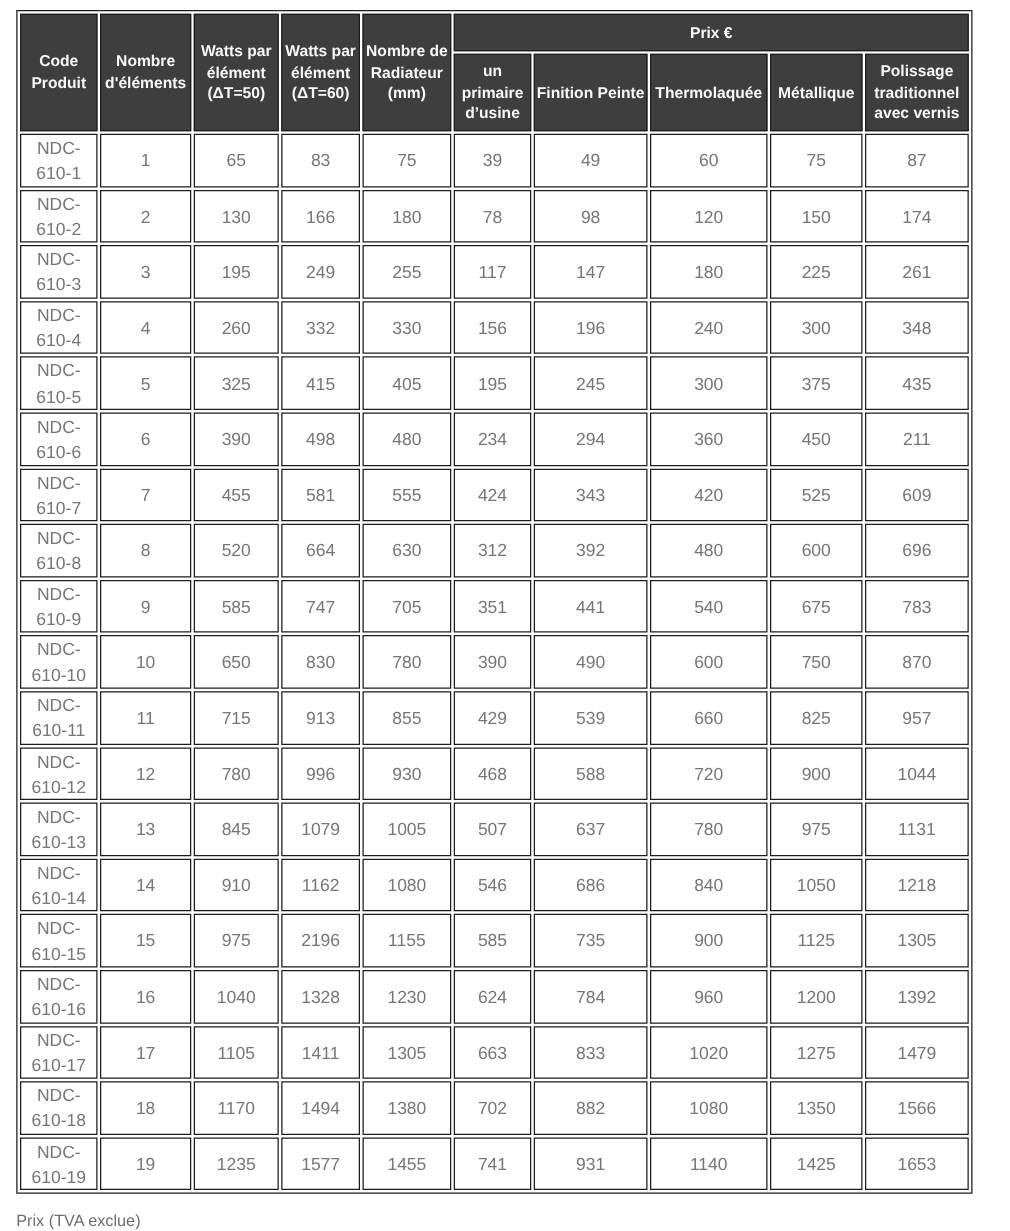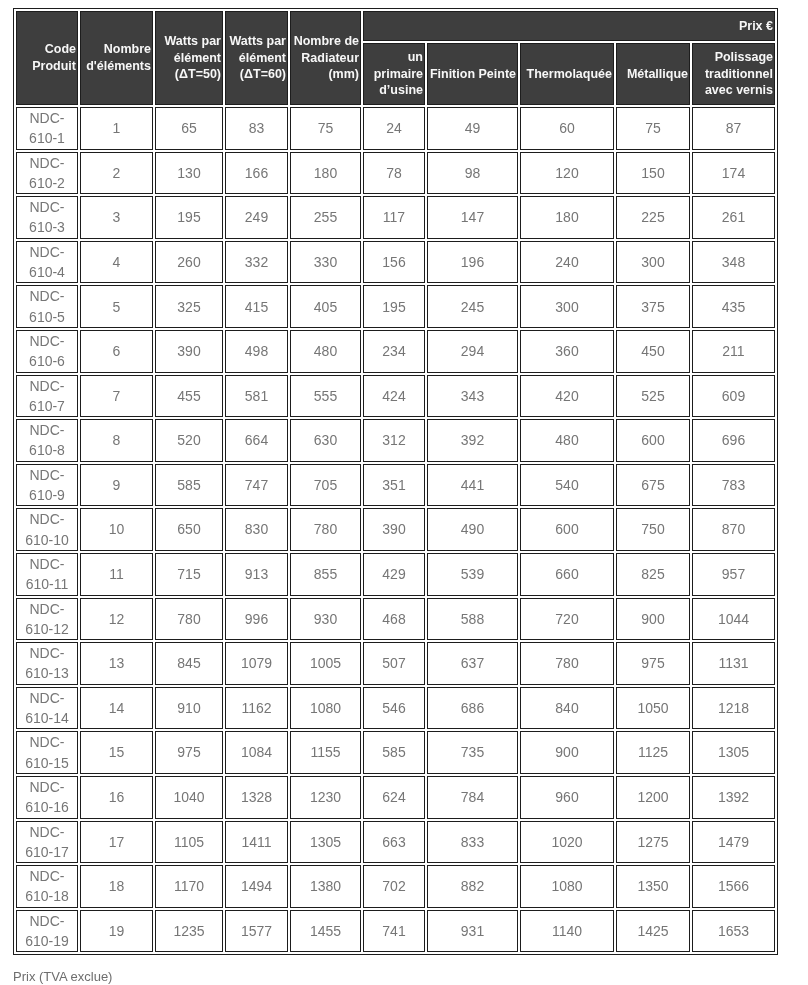--- a/index.html
+++ b/index.html
@@ -18,21 +18,21 @@
     background: #ffffff;
   }
   th {
     background: #3e3e3e;
     color: #f7f7f7;
     font-weight: bold;
     font-size: 12.5px;
     line-height: 1.35;
     border: 1px solid #1d1d1d;
     padding: 2px 1px;
-    text-align: right;
+    text-align: center;
     vertical-align: middle;
   }
   thead tr.group-row th.group-cell { height: 24px; }
   thead tr.sub-row th { height: 56px; }
   th.nowrap { white-space: nowrap; overflow: hidden; margin-left: 25px; }
   td {
     border: 1px solid #1d1d1d;
     color: #767676;
     font-size: 14px;
     line-height: 1.45;
@@ -83,21 +83,21 @@
       <th>Polissage traditionnel avec vernis</th>
     </tr>
   </thead>
   <tbody id="table-body">
       <tr>
         <td>NDC-610-1</td>
         <td>1</td>
         <td>65</td>
         <td>83</td>
         <td>75</td>
-        <td>24</td>
+        <td>39</td>
         <td>49</td>
         <td>60</td>
         <td>75</td>
         <td>87</td>
       </tr>
       <tr>
         <td>NDC-610-2</td>
         <td>2</td>
         <td>130</td>
         <td>166</td>
@@ -249,21 +249,21 @@
         <td>546</td>
         <td>686</td>
         <td>840</td>
         <td>1050</td>
         <td>1218</td>
       </tr>
       <tr>
         <td>NDC-610-15</td>
         <td>15</td>
         <td>975</td>
-        <td>1084</td>
+        <td>2196</td>
         <td>1155</td>
         <td>585</td>
         <td>735</td>
         <td>900</td>
         <td>1125</td>
         <td>1305</td>
       </tr>
       <tr>
         <td>NDC-610-16</td>
         <td>16</td>

